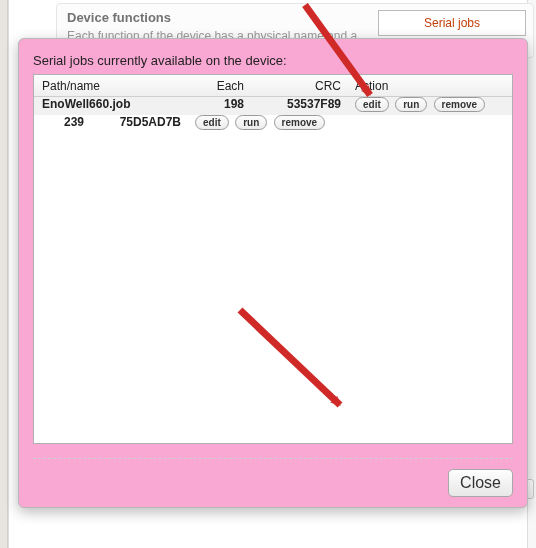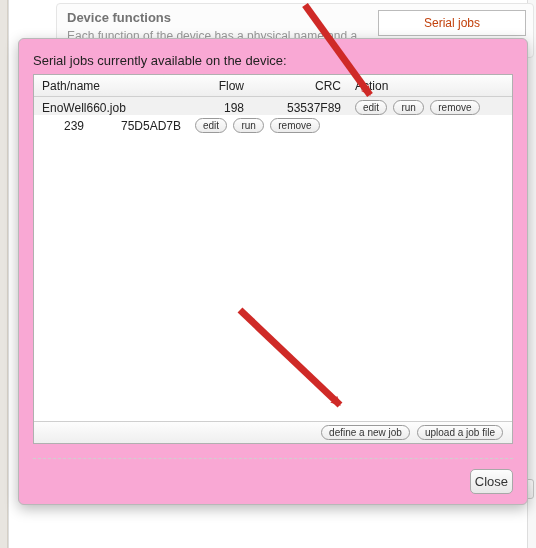--- a/index.html
+++ b/index.html
@@ -148,24 +148,25 @@
     border-bottom: 1px solid #cfcfcf;
     font-size: 12px;
     color: #222;
   }
   .col-name { width: 160px; padding-left: 8px; }
   .col-size { width: 60px; text-align: right; padding-right: 10px; }
   .col-crc  { width: 95px; text-align: right; padding-right: 8px; }
   .col-act  { flex: 1; padding-left: 6px; }
   .job-row {
     display: flex;
-    align-items: flex-end;
+    align-items: flex-start;
     height: 18px;
     font-size: 12px;
     color: #222;
+    font-weight: bold;
   }
   .job-row.alt { background: #f1f1f1; }
   .pill {
     display: inline-block;
     border: 1px solid #9a9a9a;
     border-radius: 9px;
     background: linear-gradient(#fdfdfd,#ececec);
     font-size: 10px;
     color: #333;
     padding: 0px 7px 12px 7px;
@@ -193,23 +194,23 @@
     margin: 14px 0 10px 0;
   }
   .modal-actions {
     display: flex;
     justify-content: flex-end;
   }
   .close-btn {
     border: 1px solid #a8a8a8;
     border-radius: 5px;
     background: linear-gradient(#fdfdfd,#e8e8e8);
-    font-size: 13px;
+    font-size: 16px;
     color: #333;
-    padding: 4px 4px;
+    padding: 4px 11px;
     cursor: pointer;
   }
 
   
   .arrow-svg {
     position: absolute;
     left: 0; top: 0;
     width: 536px; height: 548px;
     z-index: 30;
     pointer-events: none;
@@ -234,21 +235,21 @@
 </div>
 
 <div class="serial-tab">Serial jobs</div>
 
 <div class="modal">
   <div class="modal-title">Serial jobs currently available on the device:</div>
 
   <div class="job-panel">
     <div class="job-header">
       <div class="col-name">Path/name</div>
-      <div class="col-size">Flow</div>
+      <div class="col-size">Each</div>
       <div class="col-crc">CRC</div>
       <div class="col-act">Action</div>
     </div>
 
     <div class="job-row alt">
       <div class="col-name">EnoWell660.job</div>
       <div class="col-size">198</div>
       <div class="col-crc">53537F89</div>
       <div class="col-act">
         <span class="pill">edit</span>
@@ -260,24 +261,20 @@
     <div class="job-row">
       <div class="col-size">239</div>
       <div class="col-crc">75D5AD7B</div>
       <div class="col-act">
         <span class="pill">edit</span>
         <span class="pill">run</span>
         <span class="pill">remove</span>
       </div>
     </div>
 
-    <div class="job-footer">
-      <span class="pill">define a new job</span>
-      <span class="pill">upload a job file</span>
-    </div>
   </div>
 
   <hr class="modal-sep">
   <div class="modal-actions">
     <button class="close-btn">Close</button>
   </div>
 </div>
 
 <svg class="arrow-svg" viewBox="0 0 536 548">
   <defs>

